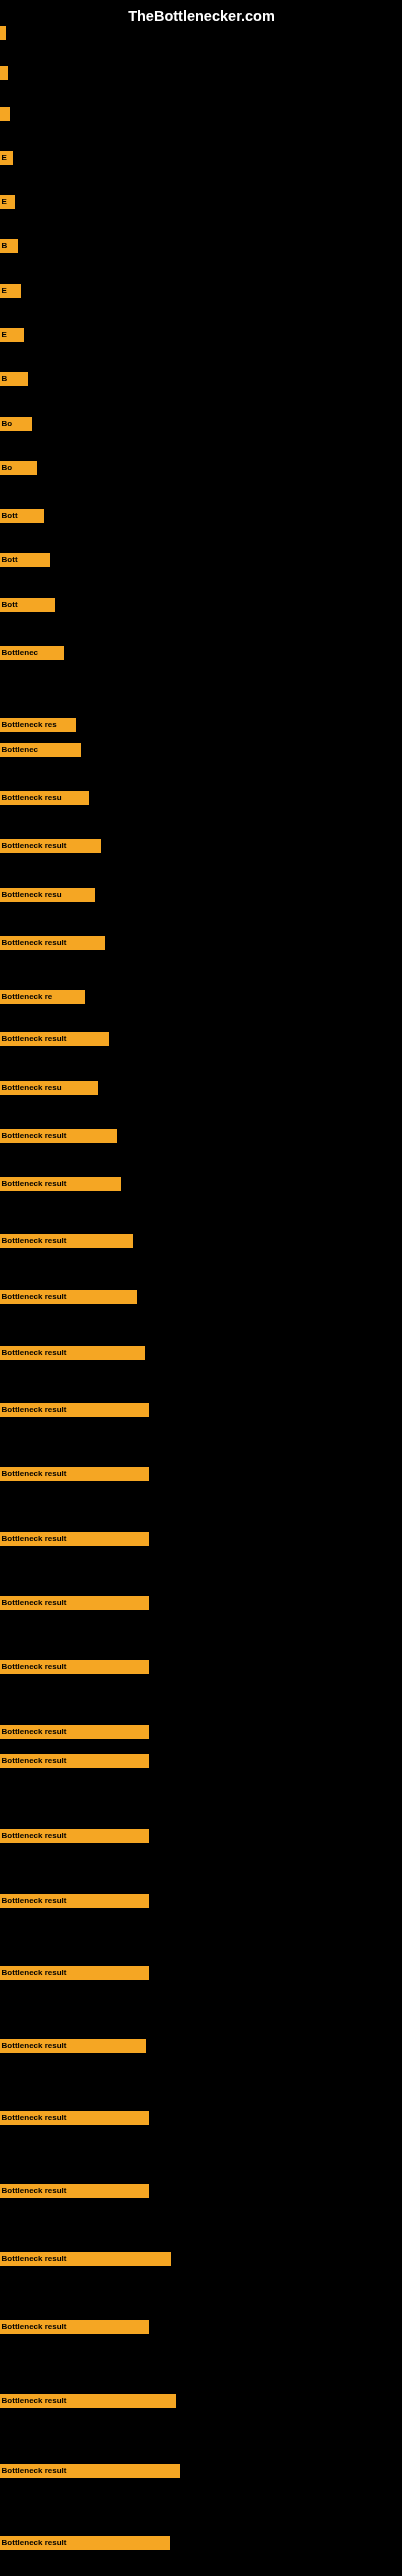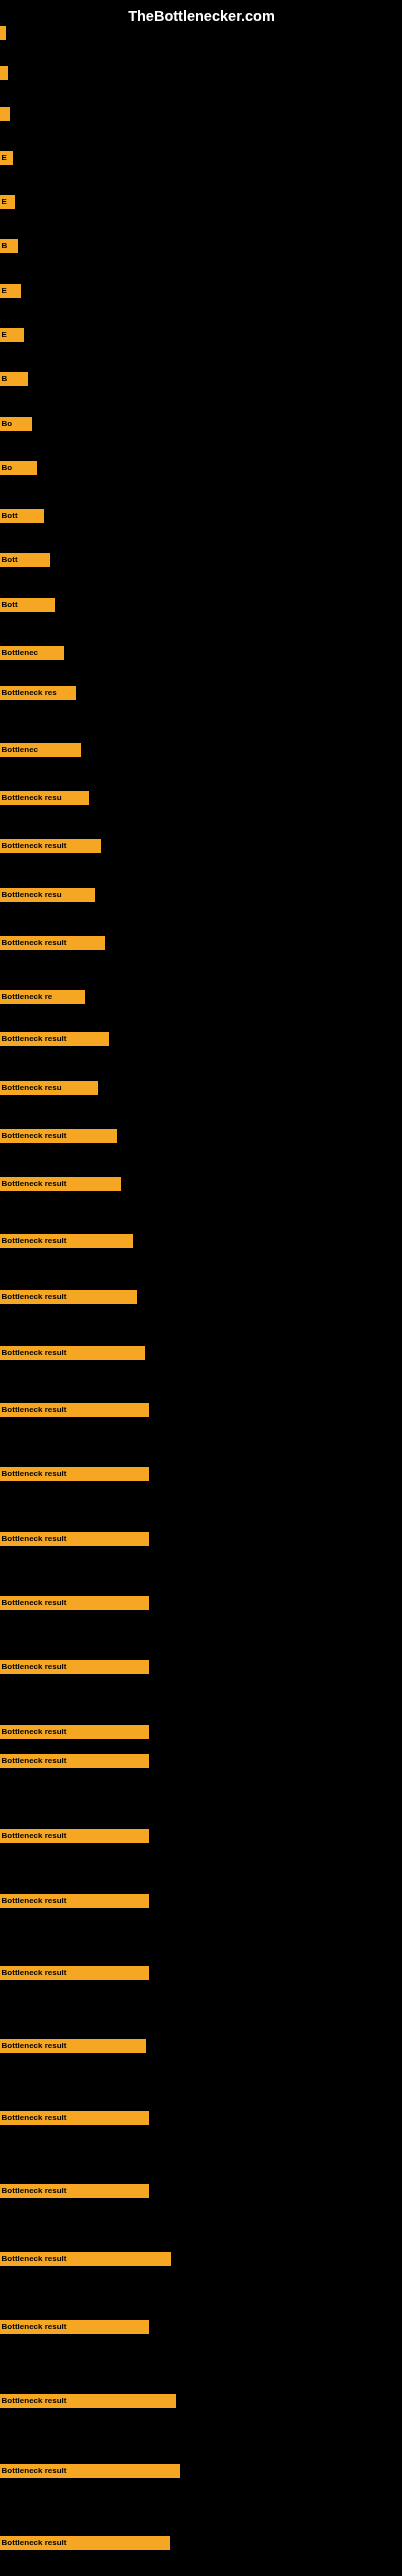--- a/index.html
+++ b/index.html
@@ -132,21 +132,21 @@
         <div class="bar-text">Bott</div>
       </div>
       <div class="row" style="top: 596px;">
         <div class="bar-bg" style="width: 55px;"></div>
         <div class="bar-text">Bott</div>
       </div>
       <div class="row" style="top: 644px;">
         <div class="bar-bg" style="width: 64px;"></div>
         <div class="bar-text">Bottlenec</div>
       </div>
-      <div class="row" style="top: 684px;">
+      <div class="row" style="top: 716px;">
         <div class="bar-bg" style="width: 76px;"></div>
         <div class="bar-text">Bottleneck res</div>
       </div>
       <div class="row" style="top: 741px;">
         <div class="bar-bg" style="width: 81px;"></div>
         <div class="bar-text">Bottlenec</div>
       </div>
       <div class="row" style="top: 789px;">
         <div class="bar-bg" style="width: 89px;"></div>
         <div class="bar-text">Bottleneck resu</div>

